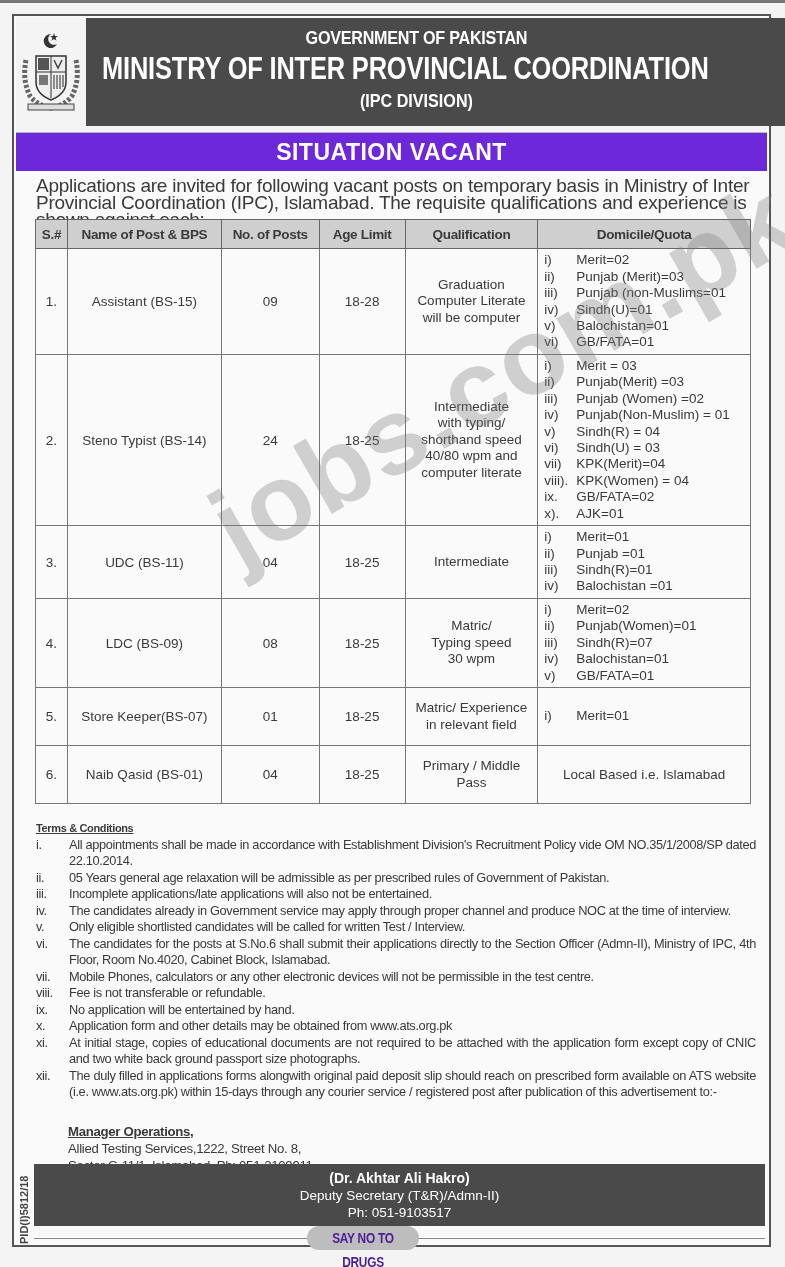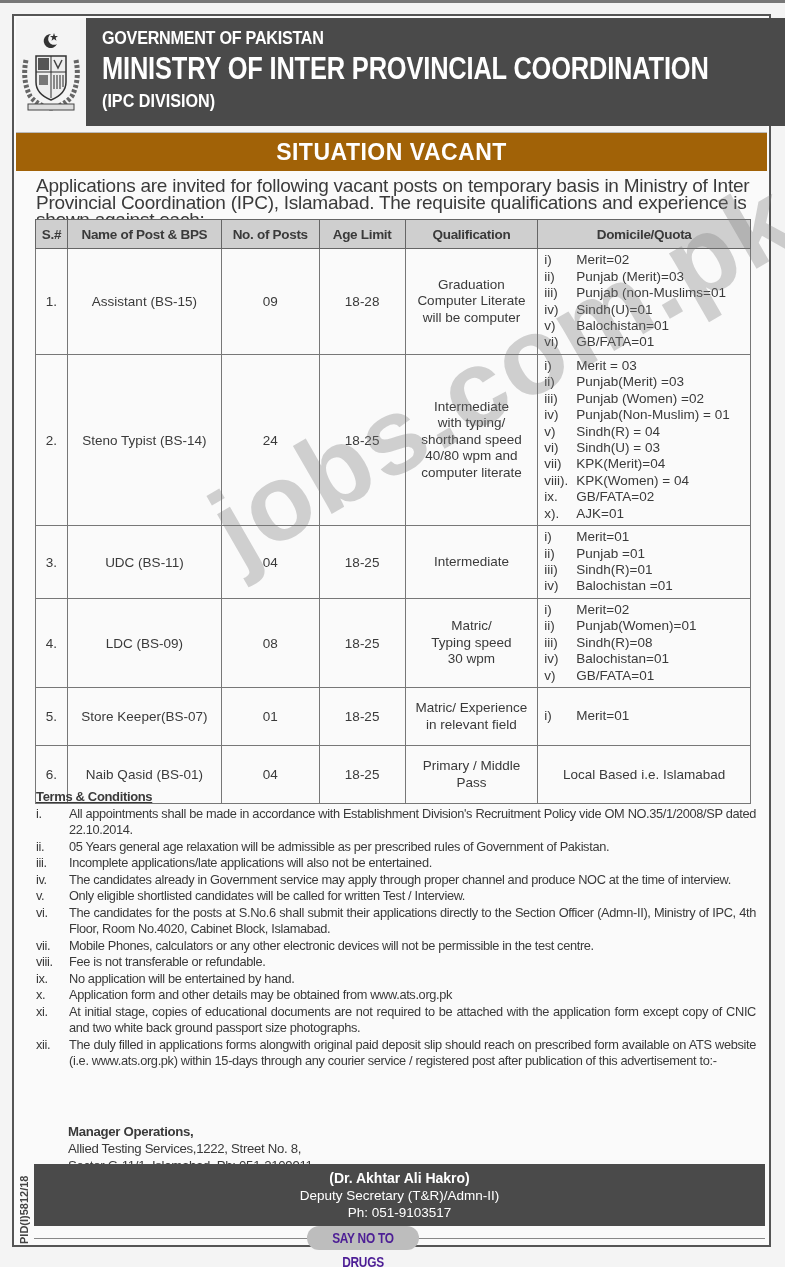--- a/index.html
+++ b/index.html
@@ -12,36 +12,37 @@
     overflow: hidden;
   }
   .top-rule { position: absolute; left: 0; top: 0; width: 785px; height: 3px; background: #777; }
   .ad-frame {
     position: absolute; left: 12px; top: 14px; width: 759px; height: 1233px;
     border: 2px solid #555; background: #fafafa; box-sizing: border-box;
   }
   .header {
     position: absolute; left: 2px; top: 2px; width: 751px; height: 108px;
     display: flex;
+    text-align: center;
   }
   .emblem-box {
     width: 77px; height: 108px; background: #f4f4f4;
     display: flex; align-items: center; justify-content: center;
   }
   .title-box {
     flex: 1; background: #4a4a4a; color: #fff; padding-left: 16px; box-sizing: border-box;
     padding-top: 8px;
   }
   .gov-line { font-family: "Liberation Sans", sans-serif; font-weight: bold; font-size: 19px; letter-spacing: -0.3px; transform: scaleX(0.85); transform-origin: left; white-space: nowrap; line-height: 24px; }
   .ministry-line { font-family: "Liberation Sans", sans-serif; font-weight: bold; font-size: 31px; transform: scaleX(0.82); transform-origin: left; white-space: nowrap; line-height: 38px; letter-spacing: -0.2px; }
   .division-line { font-family: "Liberation Sans", sans-serif; font-weight: bold; font-size: 19px; transform: scaleX(0.85); transform-origin: left; white-space: nowrap; line-height: 26px; }
   .header-gap { position: absolute; left: 2px; top: 110px; width: 751px; height: 6px; background: #f4f4f4; border-bottom: 1px solid #bbb; }
   .banner {
     position: absolute; left: 2px; top: 117px; width: 751px; height: 38px;
-    background: #a16207; color: #fff; text-align: center;
+    background: #6d28d9; color: #fff; text-align: center;
     font-weight: bold; font-size: 23px; line-height: 38px; letter-spacing: 0.5px;
   }
   .intro {
     position: absolute; left: 22px; top: 161px; width: 720px;
     font-size: 19px; line-height: 17px; letter-spacing: -0.25px; color: #3a3a3a;
   }
   table.vac {
     position: absolute; left: 21px; top: 203px; width: 716px;
     border-collapse: collapse; font-size: 13.5px; color: #3a3a3a;
   }
@@ -57,28 +58,28 @@
   .watermark {
     position: absolute; left: 175px; top: 465px;
     font-size: 108px; font-weight: bold; color: rgba(120,120,120,0.33);
     transform: rotate(-30deg); transform-origin: left top; white-space: nowrap;
     pointer-events: none; letter-spacing: 2px;
   }
   .terms {
     position: absolute; left: 22px; top: 773px; width: 720px;
     font-size: 12.8px; line-height: 16.5px; letter-spacing: -0.35px; color: #3a3a3a;
   }
-  .terms-title { font-weight: bold; text-decoration: underline; font-size: 13px; margin-bottom: 0; }
+  .terms-title { font-weight: bold; text-decoration: underline; font-size: 11px; margin-bottom: 0; margin-top: 31px; }
   .term { display: flex; text-align: justify; }
   .term .tn { width: 33px; flex: none; }
   .term .tt { flex: 1; }
   .address {
     position: absolute; left: 54px; top: 1107px; font-size: 13.2px; line-height: 17px; letter-spacing: -0.3px;
   }
-  .address .mgr { font-weight: bold; }
+  .address .mgr { font-weight: bold; text-decoration: underline; }
   .pid {
     position: absolute; left: 4px; top: 1228px; transform: rotate(-90deg); transform-origin: left top;
     font-size: 11px; font-weight: bold; color: #444; white-space: nowrap;
   }
   .signature-box {
     position: absolute; left: 20px; top: 1148px; width: 731px; height: 62px;
     background: #4a4a4a; color: #fff; text-align: center; font-size: 13.5px; line-height: 17px;
     padding-top: 6px; box-sizing: border-box;
   }
   .signature-box .sname { font-weight: bold; font-size: 14px; }
@@ -282,21 +283,21 @@
           <div class="qi">
               <span class="num">i)</span>
               <span>Merit=02</span>
             </div>
           <div class="qi">
               <span class="num">ii)</span>
               <span>Punjab(Women)=01</span>
             </div>
           <div class="qi">
               <span class="num">iii)</span>
-              <span>Sindh(R)=08</span>
+              <span>Sindh(R)=07</span>
             </div>
           <div class="qi">
               <span class="num">iv)</span>
               <span>Balochistan=01</span>
             </div>
           <div class="qi">
               <span class="num">v)</span>
               <span>GB/FATA=01</span>
             </div>
         </td>

